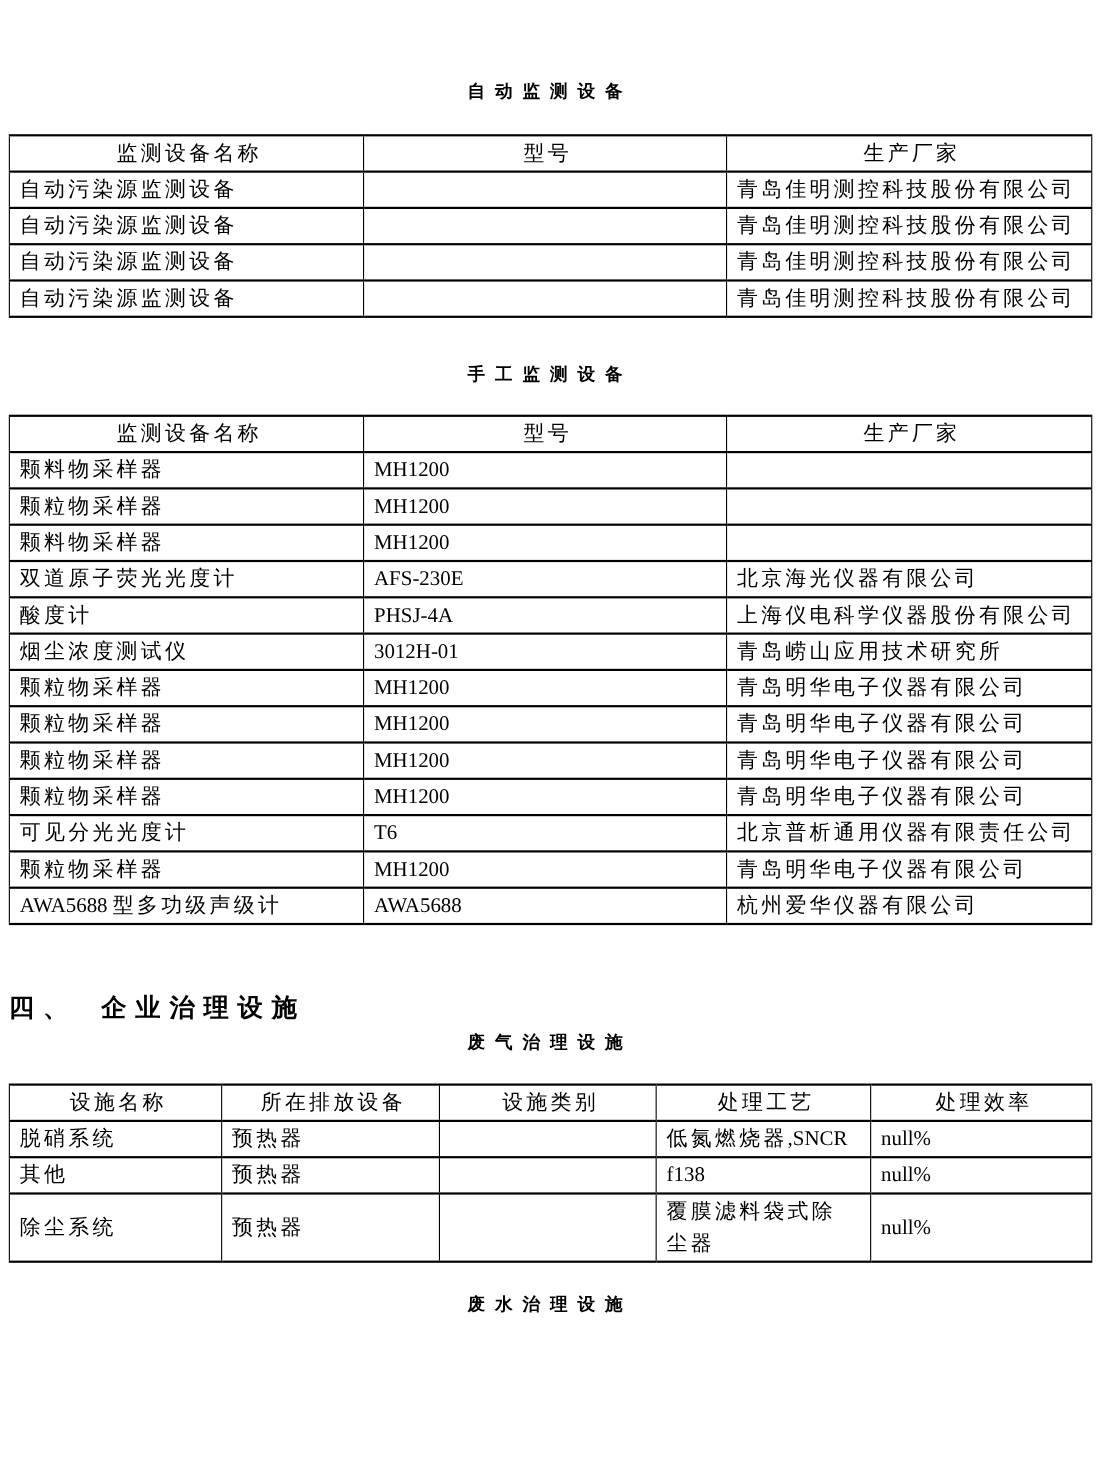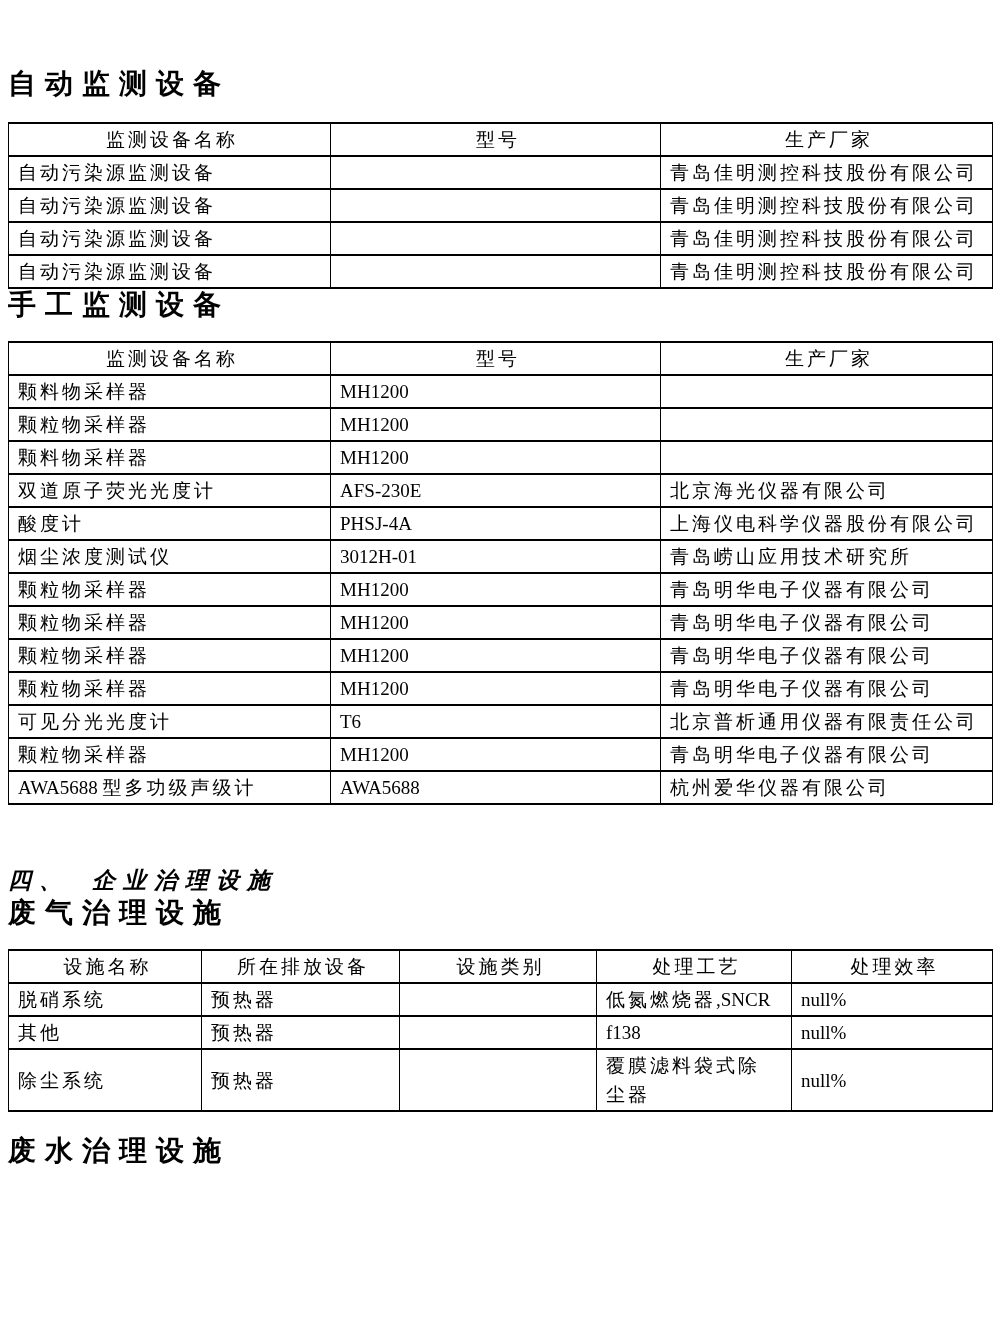--- a/index.html
+++ b/index.html
@@ -7,40 +7,40 @@
     width: 1000px; height: 1328px; overflow: hidden;
     font-family: "Liberation Serif", "DejaVu Serif", serif;
     color: #000000;
   }
   .page { padding: 8px 8px 0 8px; }
 
   .heading { font-size: 23px; font-weight: 700; line-height: 32px; white-space: nowrap; }
   .heading .ck { margin-right: 8px; }
   .hnum { margin-right: 22px; }
 
-  .tbl-title { font-size: 28px; font-weight: 700; line-height: 32px; }
+  .tbl-title { text-align: center; font-size: 16px; font-weight: 700; line-height: 32px; }
   .tbl-title .ck { margin-right: 9px; }
 
   table { border-collapse: collapse; table-layout: fixed; width: 984px; }
   td {
     border: 1px solid #000;
     border-top-width: 2px; border-bottom-width: 2px;
     padding: 1px 4px 1px 9px;
     font-size: 19px; line-height: 29px;
     vertical-align: middle; overflow: hidden;
   }
   tr { height: 31px; }
   tr.hdr { height: 32px; text-align: center; }
   .ck { margin-right: 3px; }
 
   .mt-title1 { margin-top: 60px; }
   table.t1 { margin-top: 22px; }
-  .mt-title2 { }
+  .mt-title2 { margin-top: 36px; }
   table.t2 { margin-top: 20px; }
-  .mt-heading2 { margin-top: 60px; font-style: italic; }
+  .mt-heading2 { margin-top: 60px; }
   .mt-title3 { }
   table.t3 { margin-top: 20px; }
   .mt-title4 { margin-top: 23px; }
 </style>
 </head>
 <body>
 
 <div class="page">
 
 

